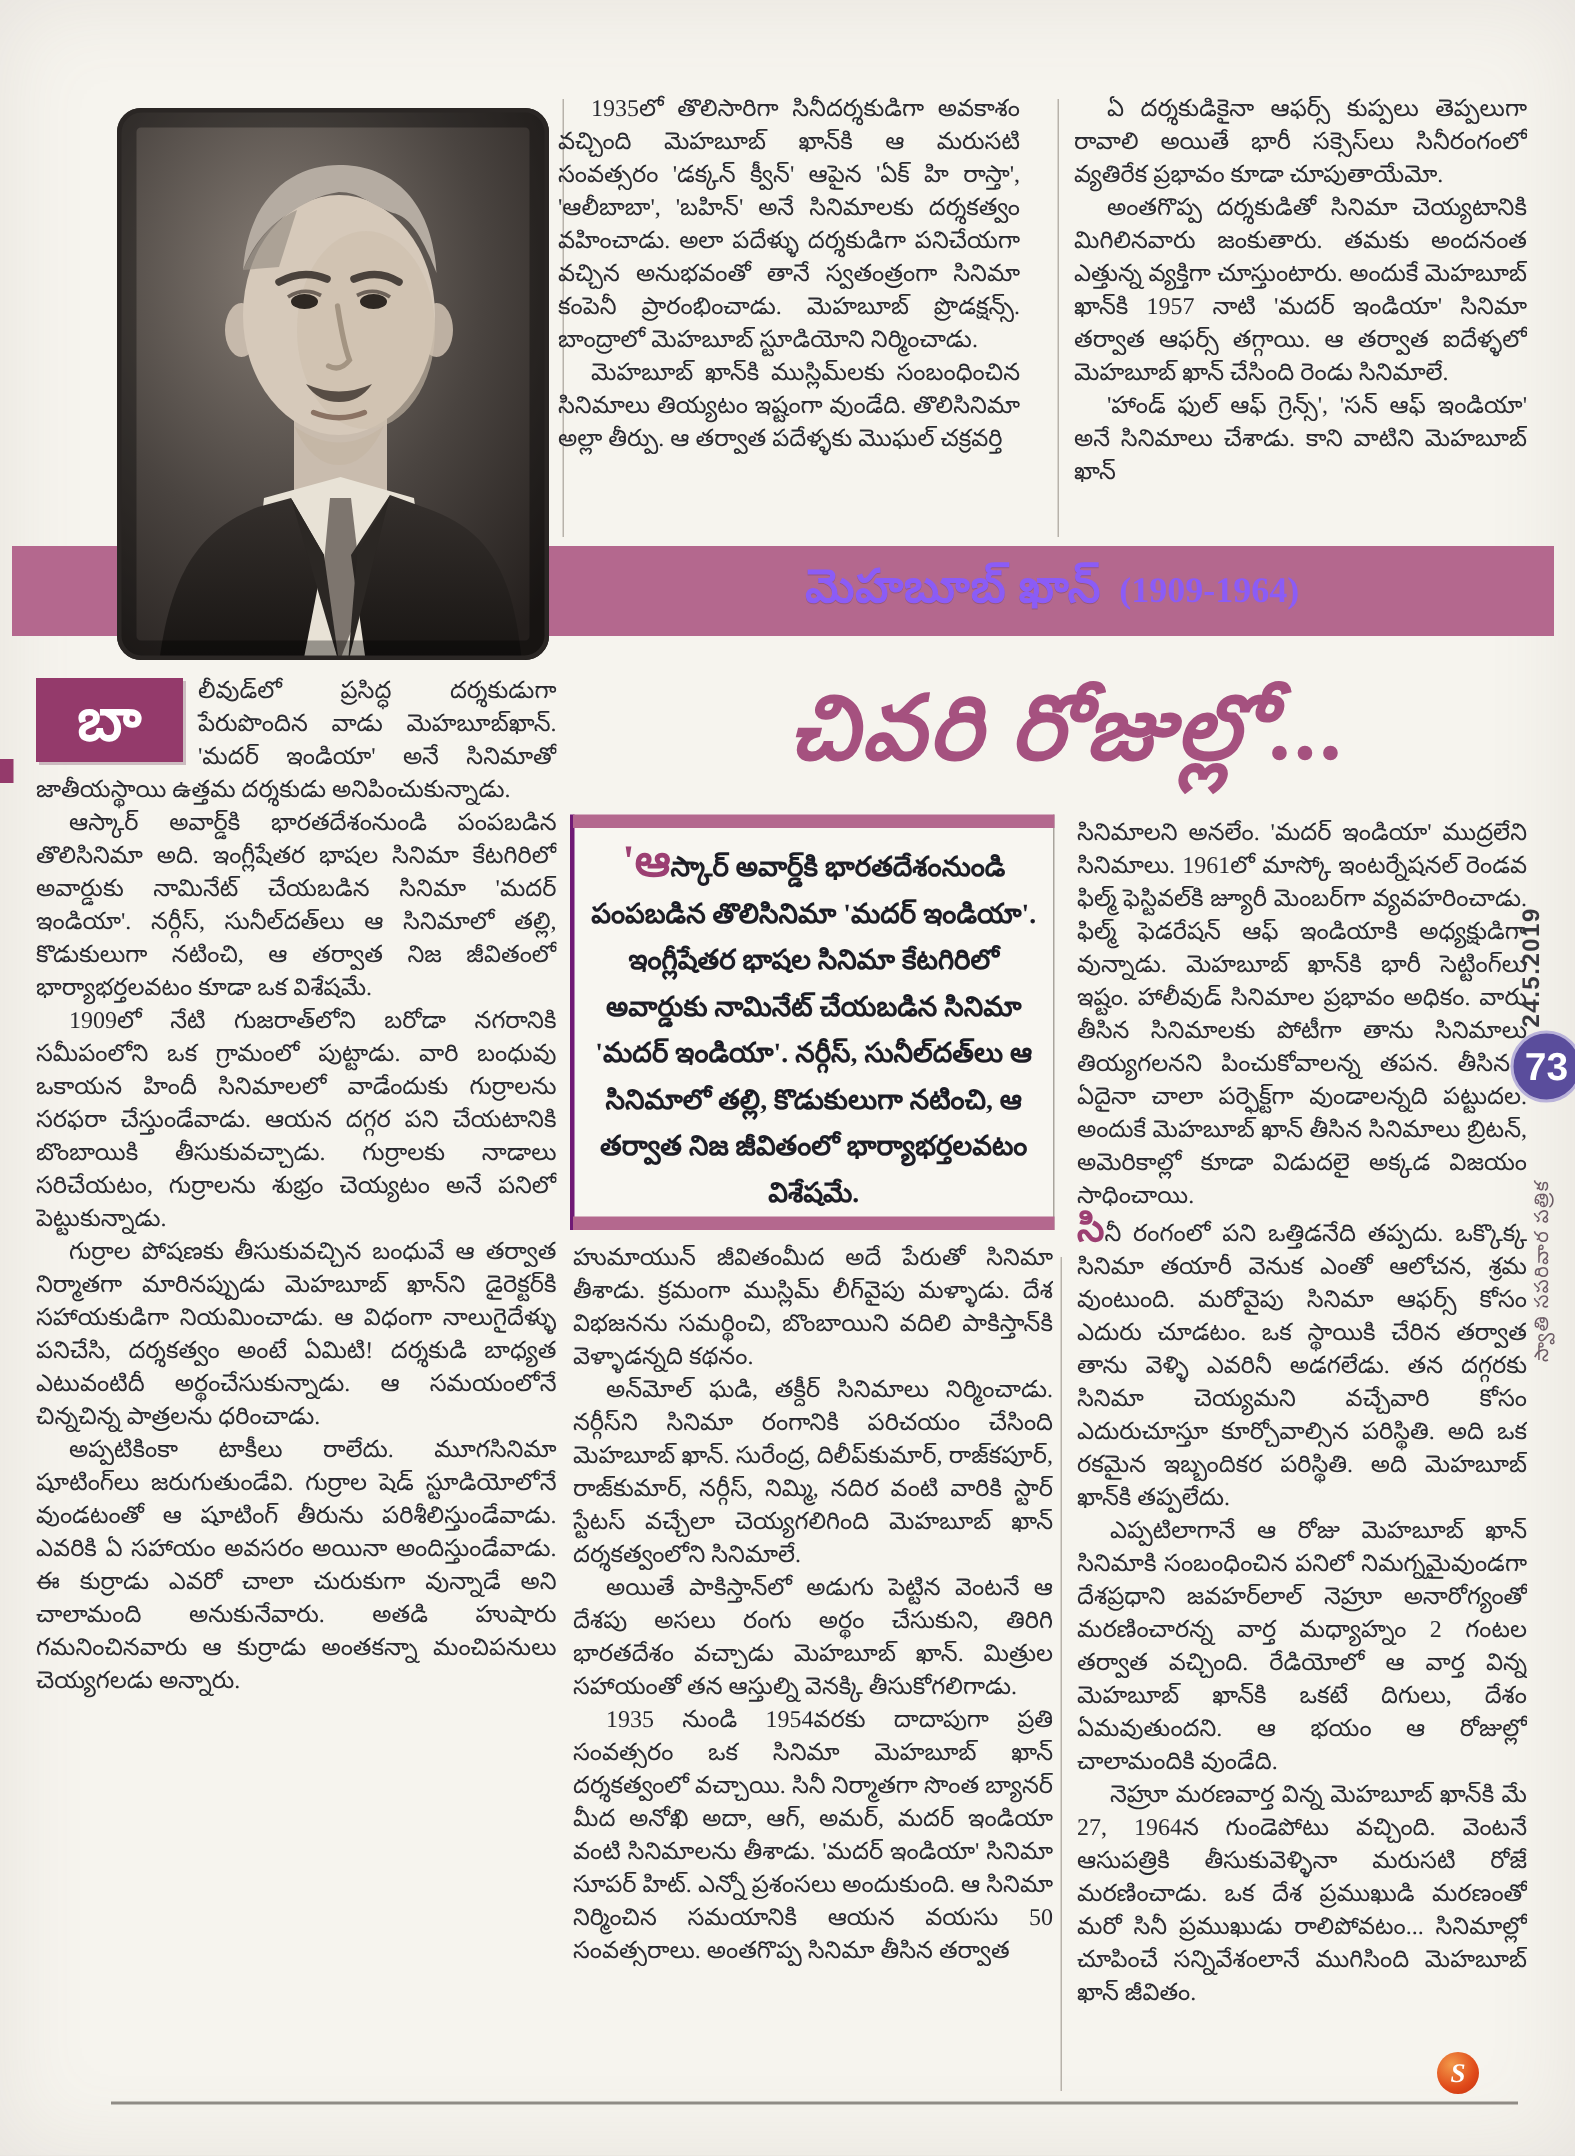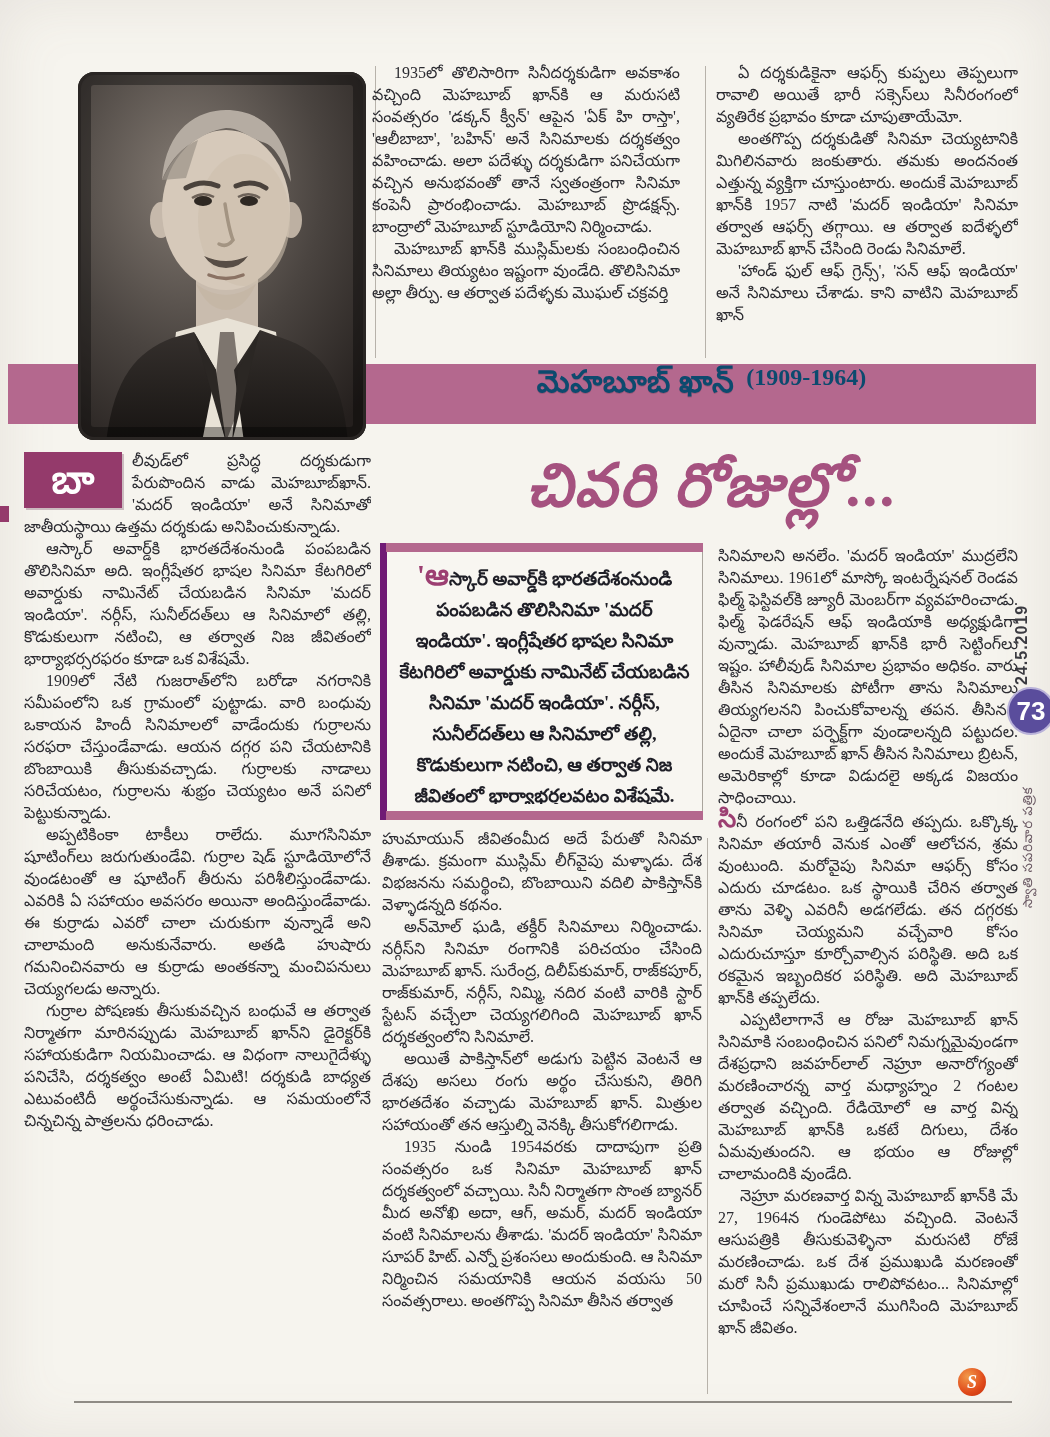--- a/index.html
+++ b/index.html
@@ -10,21 +10,21 @@
     color:#2b2b31;
     box-shadow:inset 0 0 60px rgba(120,110,100,.12);
   }
   
   .photo{position:absolute;left:76px;top:70px;width:292px;height:372px;z-index:4;}
   .photo svg{display:block;}
   
   .band{position:absolute;left:8px;top:364px;width:1028px;height:60px;background:#b4688e;z-index:2;}
   .banner-text{
     position:absolute;left:368px;top:364px;width:667px;height:60px;z-index:3;
-    display:flex;justify-content:center;gap:12px;color:#0c4a6e;
+    display:flex;align-items:center;justify-content:center;gap:12px;color:#8b5cf6;
   }
   .banner-name{font-size:31px;font-weight:bold;letter-spacing:.5px;text-shadow:0 1px 0 rgba(0,0,0,.15);}
   .banner-years{font-size:24px;font-weight:600;}
   
   .headline{
     position:absolute;left:400px;top:430px;width:625px;height:112px;margin:0;z-index:1;
     display:flex;align-items:center;justify-content:center;
     font-size:60px;line-height:1;font-weight:bold;font-style:italic;
     color:#a5517f;letter-spacing:2px;white-space:nowrap;
   }
@@ -41,21 +41,21 @@
   .dropblock{
     float:left;width:98px;height:56px;margin:2px 10px 2px 0;background:#943a6b;
     color:#fff;font-size:40px;font-weight:bold;display:flex;align-items:center;justify-content:center;
     box-shadow:2px 2px 0 rgba(80,20,55,.25);
   }
   .lead-purple{color:#9c3f72;font-weight:bold;}
   .lead-big{font-size:26px;line-height:20px;}
   
   .quote-box{
     position:absolute;left:380px;top:543px;width:323px;height:277px;z-index:1;
-    background:#f8f6f1;border-left:7px solid #701a75;border-right:1px solid #a9a49c;
+    background:#f8f6f1;border-left:3px solid #701a75;border-right:1px solid #a9a49c;
     box-sizing:border-box;
   }
   .quote-bar{position:absolute;left:-1px;right:-1px;height:9px;background:#b4688e;}
   .quote-bar.top{top:0;}
   .quote-bar.bottom{bottom:0;}
   .quote-text{
     position:absolute;left:10px;right:10px;top:16px;bottom:16px;overflow:hidden;
     font-size:18.5px;line-height:31px;font-weight:bold;text-align:center;color:#1e1e26;
   }
   .quote-text .lead-purple{font-size:30px;}
@@ -181,24 +181,24 @@
 
   <div class="col top-right">
     <p>ఏ దర్శకుడికైనా ఆఫర్స్ కుప్పలు తెప్పలుగా రావాలి అయితే భారీ సక్సెస్‌లు సినీరంగంలో వ్యతిరేక ప్రభావం కూడా చూపుతాయేమో.</p>
     <p>అంతగొప్ప దర్శకుడితో సినిమా చెయ్యటానికి మిగిలినవారు జంకుతారు. తమకు అందనంత ఎత్తున్న వ్యక్తిగా చూస్తుంటారు. అందుకే మెహబూబ్ ఖాన్‌కి 1957 నాటి 'మదర్ ఇండియా' సినిమా తర్వాత ఆఫర్స్ తగ్గాయి. ఆ తర్వాత ఐదేళ్ళలో మెహబూబ్ ఖాన్ చేసింది రెండు సినిమాలే.</p>
     <p>'హాండ్ ఫుల్ ఆఫ్ గ్రెన్స్', 'సన్ ఆఫ్ ఇండియా' అనే సినిమాలు చేశాడు. కాని వాటిని మెహబూబ్ ఖాన్</p>
   </div>
 
   <div class="col left-col">
     <div class="dropblock">బా</div>
     <p class="noindent">లీవుడ్‌లో ప్రసిద్ధ దర్శకుడుగా పేరుపొందిన వాడు మెహబూబ్‌ఖాన్. 'మదర్ ఇండియా' అనే సినిమాతో జాతీయస్థాయి ఉత్తమ దర్శకుడు అనిపించుకున్నాడు.</p>
-    <p>ఆస్కార్ అవార్డ్‌కి భారతదేశంనుండి పంపబడిన తొలిసినిమా అది. ఇంగ్లీషేతర భాషల సినిమా కేటగిరిలో అవార్డుకు నామినేట్ చేయబడిన సినిమా 'మదర్ ఇండియా'. నర్గీస్, సునీల్‌దత్‌లు ఆ సినిమాలో తల్లి, కొడుకులుగా నటించి, ఆ తర్వాత నిజ జీవితంలో భార్యాభర్సరఫరం కూడా ఒక విశేషమే.</p>
+    <p>ఆస్కార్ అవార్డ్‌కి భారతదేశంనుండి పంపబడిన తొలిసినిమా అది. ఇంగ్లీషేతర భాషల సినిమా కేటగిరిలో అవార్డుకు నామినేట్ చేయబడిన సినిమా 'మదర్ ఇండియా'. నర్గీస్, సునీల్‌దత్‌లు ఆ సినిమాలో తల్లి, కొడుకులుగా నటించి, ఆ తర్వాత నిజ జీవితంలో భార్యాభర్తలవటం కూడా ఒక విశేషమే.</p>
     <p>1909లో నేటి గుజరాత్‌లోని బరోడా నగరానికి సమీపంలోని ఒక గ్రామంలో పుట్టాడు. వారి బంధువు ఒకాయన హిందీ సినిమాలలో వాడేందుకు గుర్రాలను సరఫరా చేస్తుండేవాడు. ఆయన దగ్గర పని చేయటానికి బొంబాయికి తీసుకువచ్చాడు. గుర్రాలకు నాడాలు సరిచేయటం, గుర్రాలను శుభ్రం చెయ్యటం అనే పనిలో పెట్టుకున్నాడు.</p>
+    <p>గుర్రాల పోషణకు తీసుకువచ్చిన బంధువే ఆ తర్వాత నిర్మాతగా మారినప్పుడు మెహబూబ్ ఖాన్‌ని డైరెక్టర్‌కి సహాయకుడిగా నియమించాడు. ఆ విధంగా నాలుగైదేళ్ళు పనిచేసి, దర్శకత్వం అంటే ఏమిటి! దర్శకుడి బాధ్యత ఎటువంటిదీ అర్థంచేసుకున్నాడు. ఆ సమయంలోనే చిన్నచిన్న పాత్రలను ధరించాడు.</p>
     <p>అప్పటికింకా టాకీలు రాలేదు. మూగసినిమా షూటింగ్‌లు జరుగుతుండేవి. గుర్రాల షెడ్ స్టూడియోలోనే వుండటంతో ఆ షూటింగ్ తీరును పరిశీలిస్తుండేవాడు. ఎవరికి ఏ సహాయం అవసరం అయినా అందిస్తుండేవాడు. ఈ కుర్రాడు ఎవరో చాలా చురుకుగా వున్నాడే అని చాలామంది అనుకునేవారు. అతడి హుషారు గమనించినవారు ఆ కుర్రాడు అంతకన్నా మంచిపనులు చెయ్యగలడు అన్నారు.</p>
-    <p>గుర్రాల పోషణకు తీసుకువచ్చిన బంధువే ఆ తర్వాత నిర్మాతగా మారినప్పుడు మెహబూబ్ ఖాన్‌ని డైరెక్టర్‌కి సహాయకుడిగా నియమించాడు. ఆ విధంగా నాలుగైదేళ్ళు పనిచేసి, దర్శకత్వం అంటే ఏమిటి! దర్శకుడి బాధ్యత ఎటువంటిదీ అర్థంచేసుకున్నాడు. ఆ సమయంలోనే చిన్నచిన్న పాత్రలను ధరించాడు.</p>
   </div>
 
   <div class="quote-box">
     <div class="quote-bar top"></div>
     <div class="quote-bar bottom"></div>
     <div class="quote-text"><span class="lead-purple">'ఆ</span><span>స్కార్ అవార్డ్‌కి భారతదేశంనుండి పంపబడిన తొలిసినిమా 'మదర్ ఇండియా'. ఇంగ్లీషేతర భాషల సినిమా కేటగిరిలో అవార్డుకు నామినేట్ చేయబడిన సినిమా 'మదర్ ఇండియా'. నర్గీస్, సునీల్‌దత్‌లు ఆ సినిమాలో తల్లి, కొడుకులుగా నటించి, ఆ తర్వాత నిజ జీవితంలో భార్యాభర్తలవటం విశేషమే.</span></div>
   </div>
 
   <div class="col mid-col">
     <p class="noindent">హుమాయున్ జీవితంమీద అదే పేరుతో సినిమా తీశాడు. క్రమంగా ముస్లిమ్ లీగ్‌వైపు మళ్ళాడు. దేశ విభజనను సమర్థించి, బొంబాయిని వదిలి పాకిస్తాన్‌కి వెళ్ళాడన్నది కథనం.</p>

